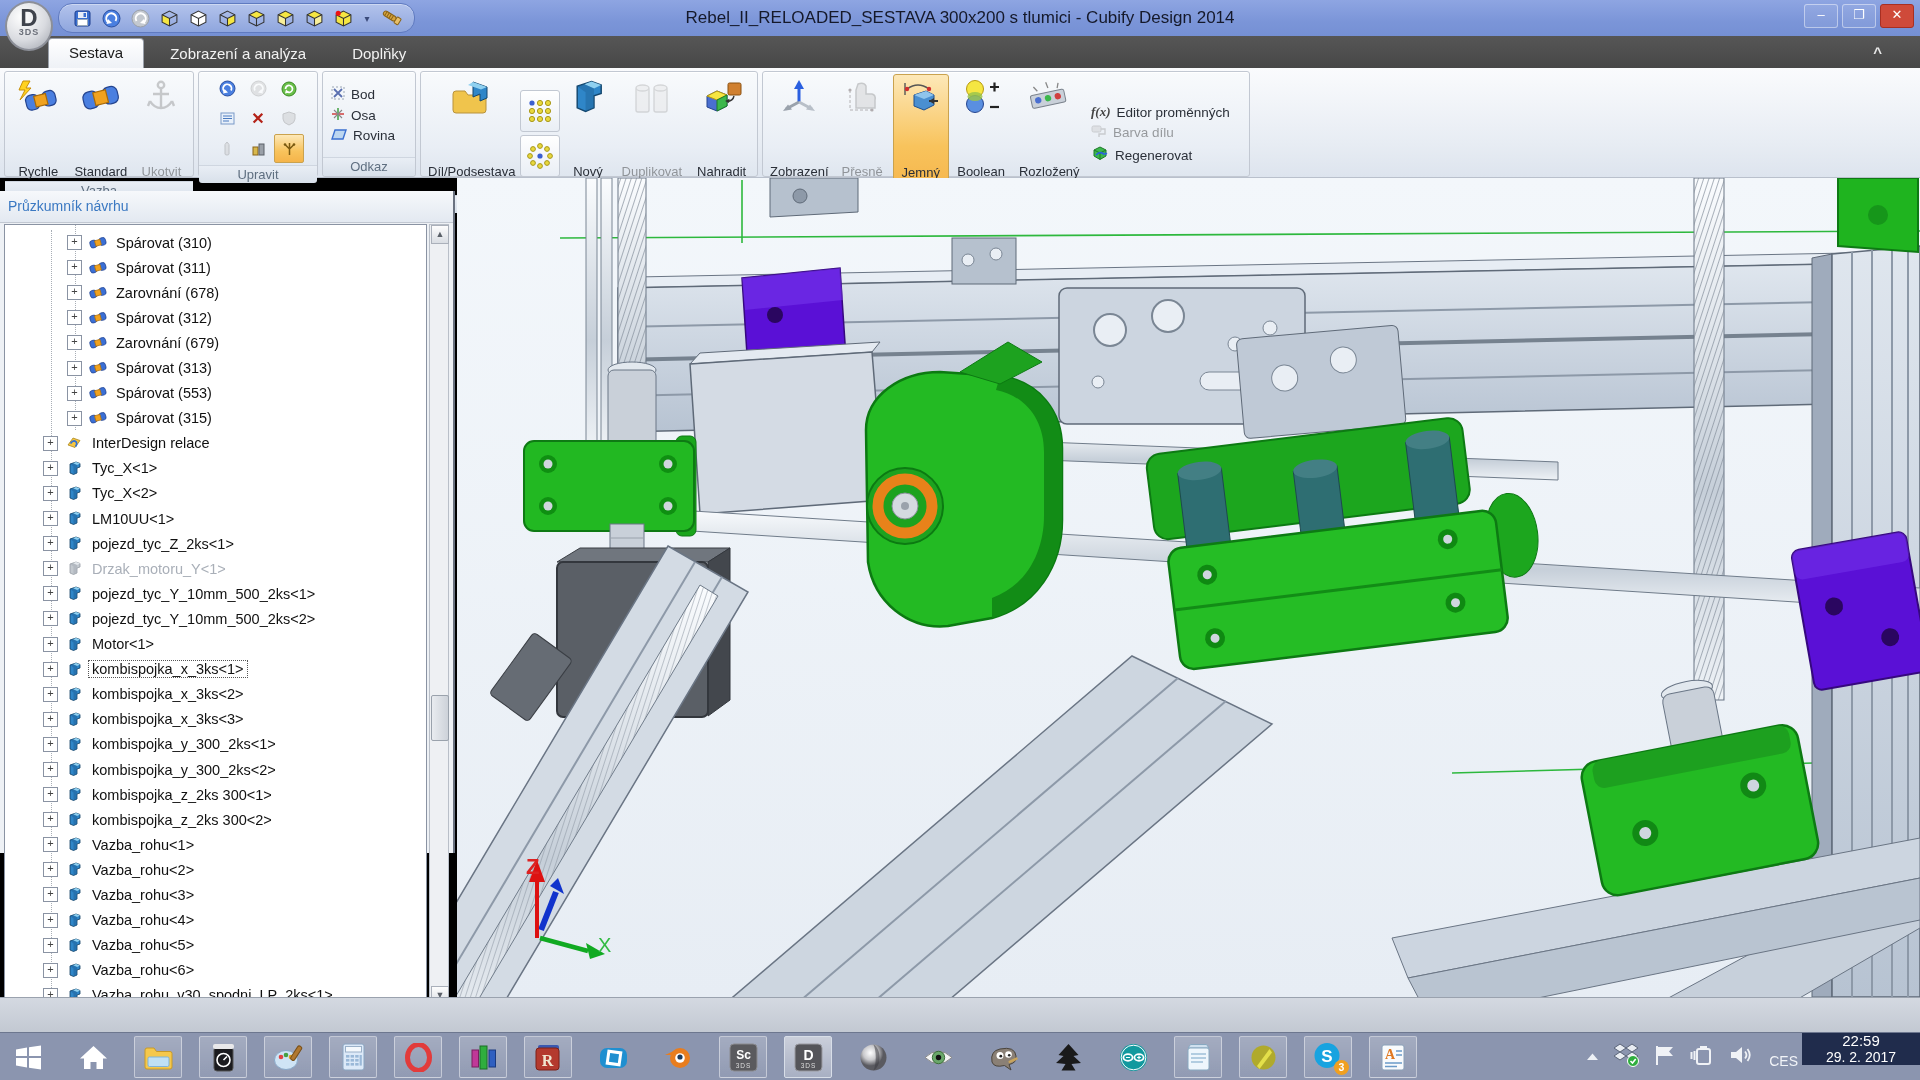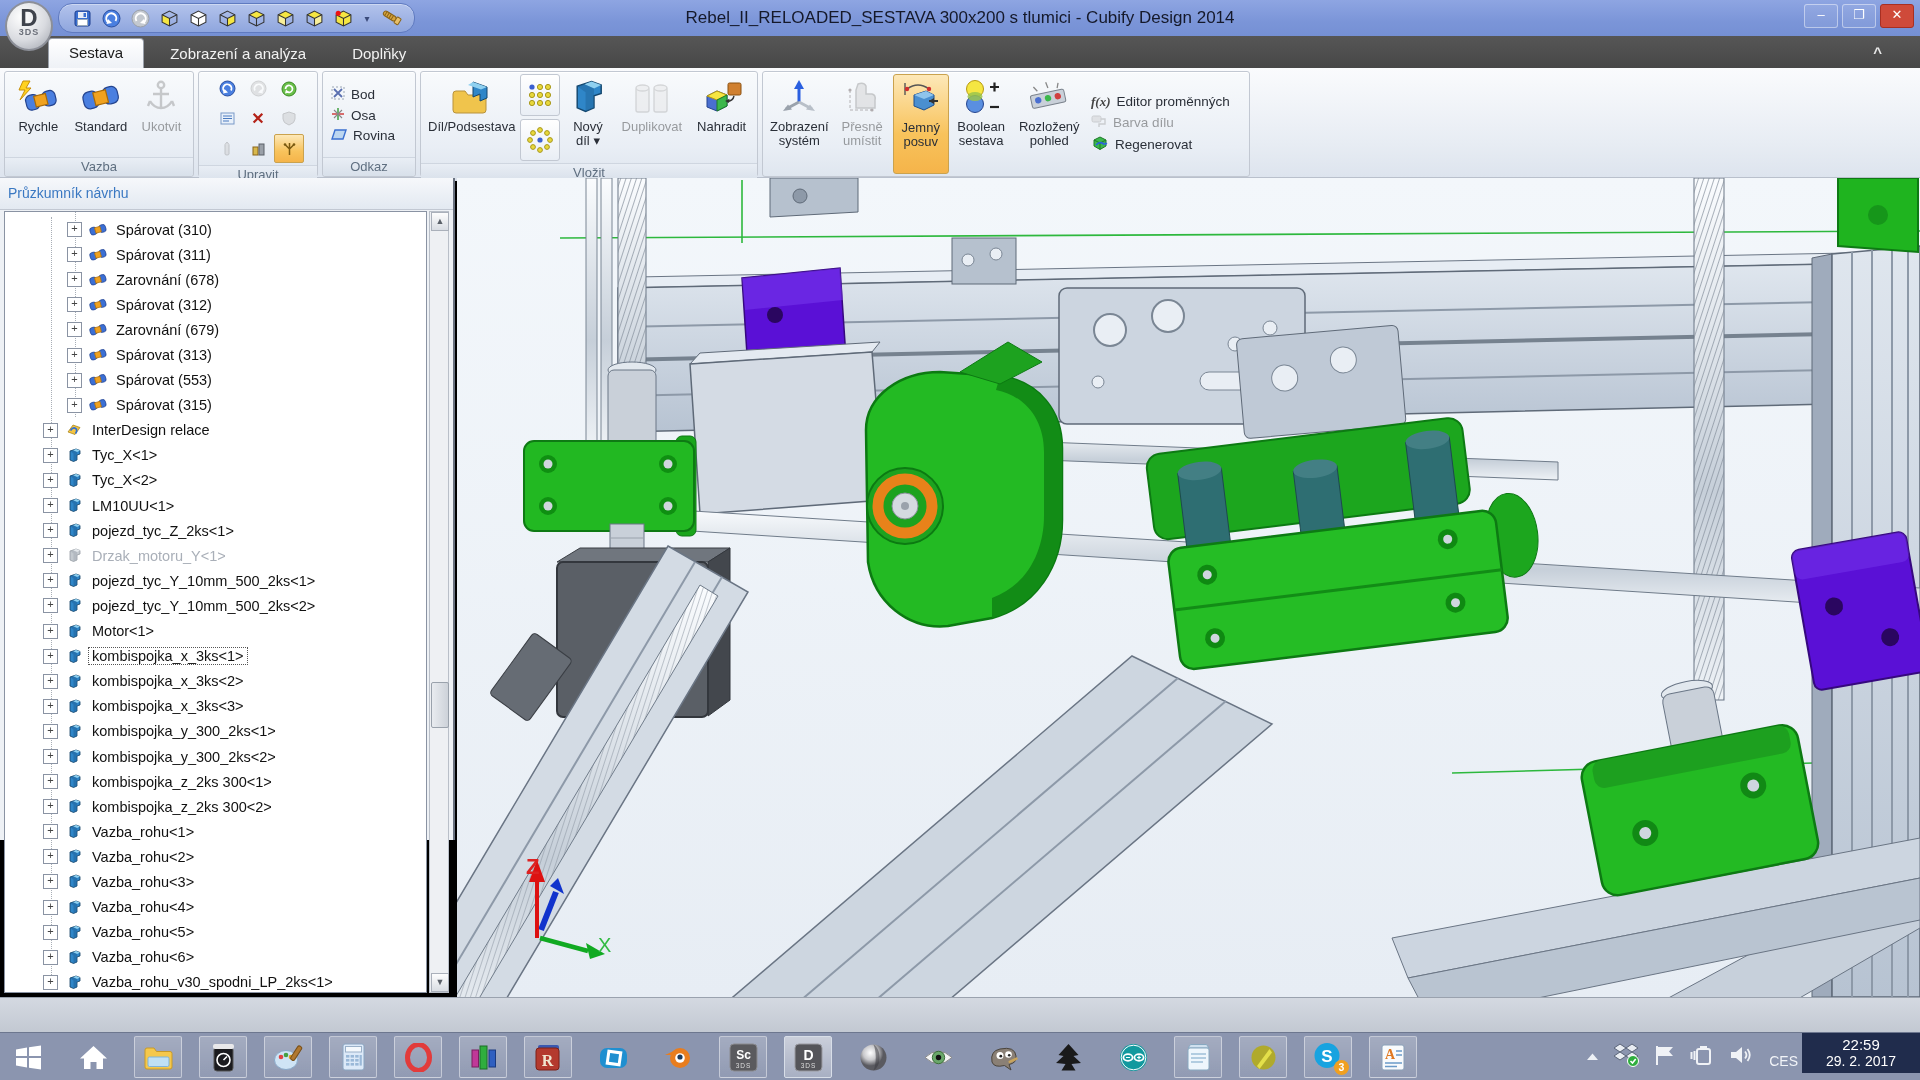--- a/index.html
+++ b/index.html
@@ -36,37 +36,37 @@
   
   #ribbon{left:0;top:68px;width:1920px;height:110px;
     background:linear-gradient(#fafbfd,#e7ecf3 70%,#dde4ee);border-bottom:1px solid #b9c0cc;
     display:flex;align-items:stretch;padding:3px 4px 0 4px;box-sizing:border-box;gap:4px;}
   .rgroup{border:1px solid #c2c8d2;border-radius:3px;display:flex;flex-direction:column;
     background:linear-gradient(#f8fafc,#e9eef5 72%,#dfe6ef);box-shadow:inset 0 1px 0 #fff;}
   .rbody{flex:1;display:flex;align-items:stretch;padding:2px 4px;gap:2px;}
   .rlabel{height:18px;line-height:17px;text-align:center;font-size:13px;color:#5f6f80;
     background:linear-gradient(#e9eef5,#d8e0ea);border-top:1px solid #cfd6e0;border-radius:0 0 3px 3px;}
   .bigbtn{display:flex;flex-direction:column;align-items:center;justify-content:flex-start;
-    padding:3px 3px 0 3px;border-radius:3px;}
+    padding:3px 3px 0 3px;border-radius:3px;gap:45px;}
   .bigbtn .bicon{height:40px;display:flex;align-items:center;justify-content:center;}
   .blabel{font-size:13px;color:#2a2f38;text-align:center;line-height:14px;margin-top:3px;}
   .disabled{opacity:.45;filter:grayscale(.9);}
   .activebtn{background:linear-gradient(#fde8b8,#f8c35c 60%,#f5b44a);border:1px solid #caa24e;}
   .smallgrid{display:grid;grid-template-columns:repeat(3,30px);grid-auto-rows:29px;gap:1px;align-content:center;}
   .scell{display:flex;align-items:center;justify-content:center;border-radius:2px;font-size:13px;}
   .scell.activebtn{border:1px solid #caa24e;}
   .stackcol{display:flex;flex-direction:column;justify-content:center;gap:3px;}
   .sqbtn{width:38px;height:40px;border:1px solid #c2c8d2;border-radius:3px;background:linear-gradient(#fff,#e9eef5);
     display:flex;align-items:center;justify-content:center;}
   .rowbtns{display:flex;flex-direction:column;justify-content:center;gap:4px;padding:0 4px;}
   .rowbtn{display:flex;align-items:center;gap:6px;font-size:13.5px;color:#2a2f38;white-space:nowrap;}
   .fx{font-family:"Liberation Serif",serif;font-style:italic;font-weight:bold;font-size:13px;color:#444;}
 
   
-  #explorer{left:0;top:178px;width:455px;height:662px;background:#eef1f5;border-right:2px solid #6a7280;box-sizing:border-box;}
+  #explorer{left:0;top:191px;width:455px;height:662px;background:#eef1f5;border-right:2px solid #6a7280;box-sizing:border-box;}
   #exp-header{left:0;top:0;width:453px;height:32px;line-height:30px;padding-left:8px;box-sizing:border-box;
     font-size:14px;color:#3a78c2;background:linear-gradient(#f6f8fb,#e3e9f1);border-bottom:1px solid #c2c8d2;}
   #tree{left:4px;top:33px;width:423px;height:782px;background:#fff;border:1px solid #8a93a3;
     box-sizing:border-box;overflow:hidden;padding-top:5px;}
   .guide{position:absolute;width:0;border-left:1px dotted #a8aeb6;}
   .trow{height:25.1px;display:flex;align-items:center;position:relative;}
   .texp{width:13px;height:13px;border:1px solid #8a93a3;background:#fff;color:#444;font-size:11px;
     line-height:11px;text-align:center;flex:0 0 13px;margin-right:7px;}
   .ticon{width:18px;display:flex;justify-content:center;margin-right:6px;flex:0 0 18px;}
   .tlabel{font-size:14.5px;color:#111;white-space:nowrap;padding:0 3px;}
@@ -90,21 +90,21 @@
   #tb-icons{position:absolute;left:4px;top:0;height:48px;display:flex;align-items:center;gap:17px;}
   .tbtn{width:48px;height:42px;display:flex;align-items:center;justify-content:center;position:relative;border-radius:2px;}
   .tbtn.running{background:linear-gradient(rgba(255,255,255,.22),rgba(255,255,255,.06));
     border:1px solid rgba(255,255,255,.45);box-sizing:border-box;}
   .tbtn.active{background:linear-gradient(rgba(255,255,255,.55),rgba(255,255,255,.25));
     border:1px solid #d8dee8;box-sizing:border-box;}
   .badge{position:absolute;right:2px;bottom:2px;width:15px;height:15px;border-radius:50%;background:#f0a020;
     color:#fff;font-size:10.5px;font-weight:bold;text-align:center;line-height:15px;}
   #tray{position:absolute;right:122px;top:0;height:48px;display:flex;align-items:center;gap:13px;}
   #tray-lang{color:#f2f4f8;font-size:14px;margin-top:7px;}
-  #clock{position:absolute;right:0;top:0;width:118px;height:40px;background:#202c4c;color:#fff;
+  #clock{position:absolute;right:0;top:0;width:118px;height:32px;background:#202c4c;color:#fff;
     display:flex;flex-direction:column;align-items:center;justify-content:center;line-height:17px;}
   #clock .t{font-size:15px;} #clock .d{font-size:14px;}
 </style>
 </head>
 <body>
 
 <div class="abs" id="titlebar">
   <div class="abs" id="title-text">Rebel_II_RELOADED_SESTAVA 300x200 s tlumici - Cubify Design 2014</div>
 </div>
 <div class="abs" id="app-logo">

